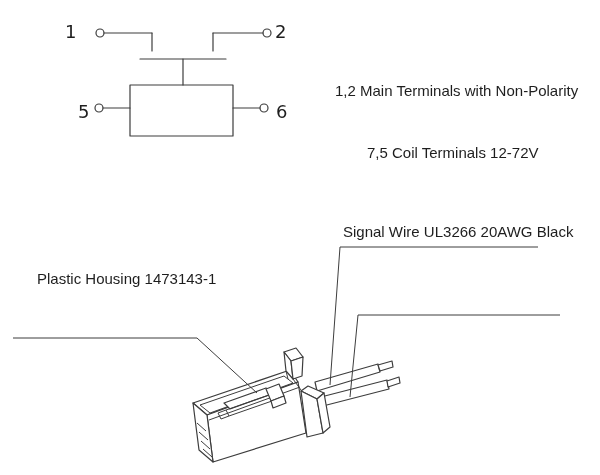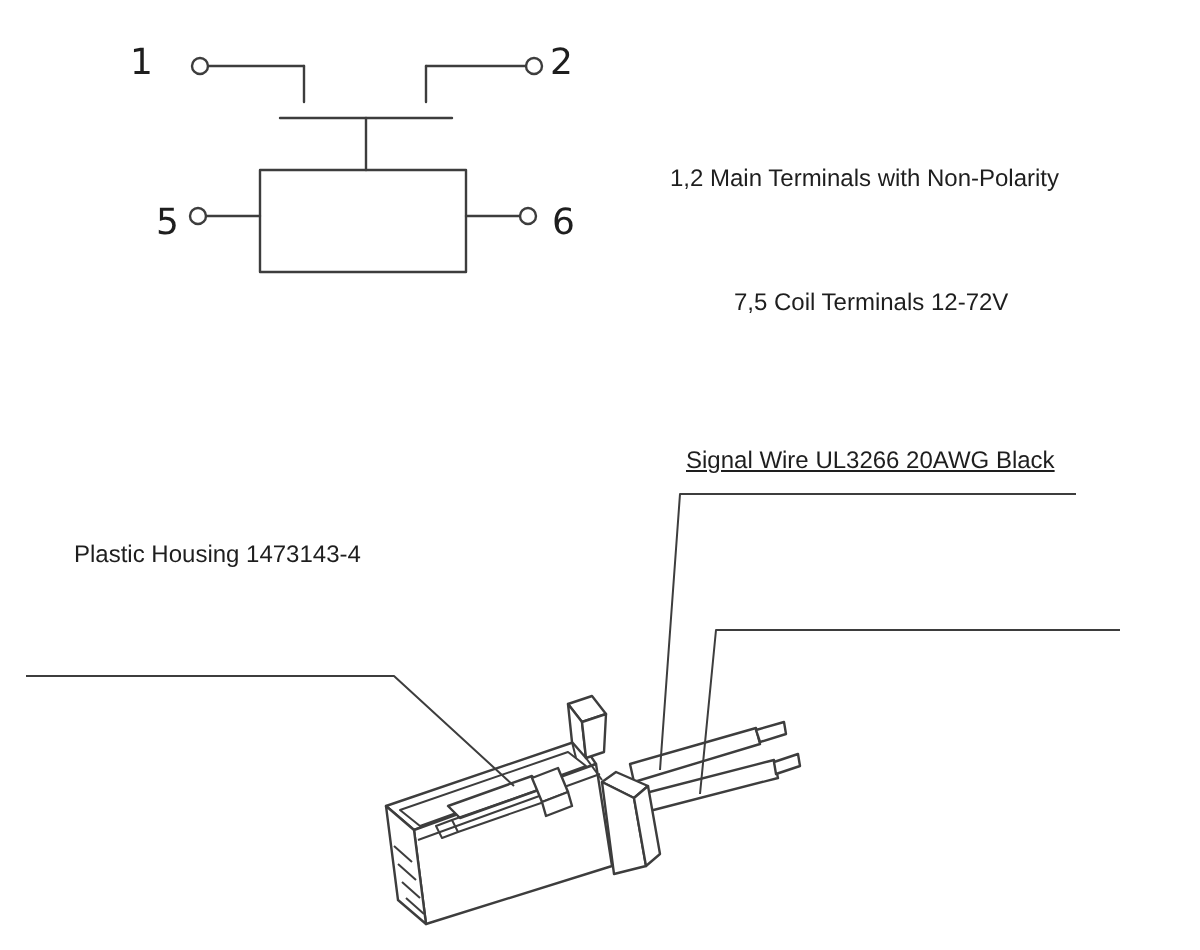--- a/index.html
+++ b/index.html
@@ -9,21 +9,21 @@
     background:var(--bg,#ffffff);
     font-family:"Liberation Sans", sans-serif;
     color:var(--text,#1e1e1e);
     overflow:hidden;
   }
   #art{position:absolute;left:0;top:0;}
   .lbl{
     position:absolute;
     white-space:nowrap;
     line-height:1;
-    font-size:12px;
+    font-size:15px;
     color:var(--text,#1e1e1e);
   }
   .digit{
     position:absolute;
     white-space:nowrap;
     line-height:1;
     font-family:"DejaVu Sans", sans-serif;
     font-size:18px;
     color:var(--text,#1e1e1e);
   }
@@ -126,16 +126,16 @@
 
   <div class="digit" style="left:65px;top:23px;">1</div>
   <div class="digit" style="left:275px;top:23px;">2</div>
   <div class="digit" style="left:78px;top:103px;">5</div>
   <div class="digit" style="left:276px;top:103px;">6</div>
 
 
   <div class="lbl" style="left:335px;top:83px;">1,2 Main Terminals with Non-Polarity</div>
   <div class="lbl" style="left:367px;top:145px;">7,5 Coil Terminals 12-72V</div>
 
-  <div class="lbl" style="left:343px;top:224px;text-decoration:underline;">Signal Wire UL3266 20AWG Black</div>
-  <div class="lbl" style="left:37px;top:271px;">Plastic Housing 1473143-4</div>
+  <div class="lbl" style="left:343px;top:224px;">Signal Wire UL3266 20AWG Black</div>
+  <div class="lbl" style="left:37px;top:271px;">Plastic Housing 1473143-1</div>
 
 </div>
 
 </body></html>

